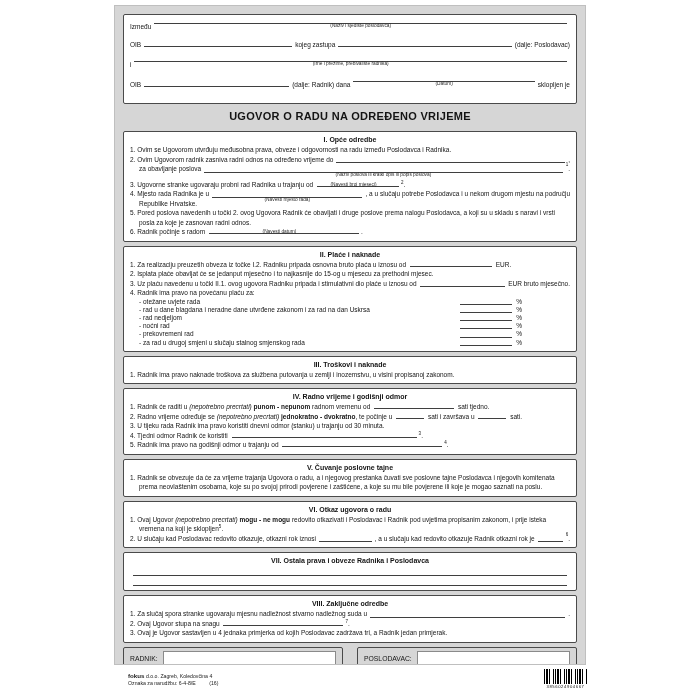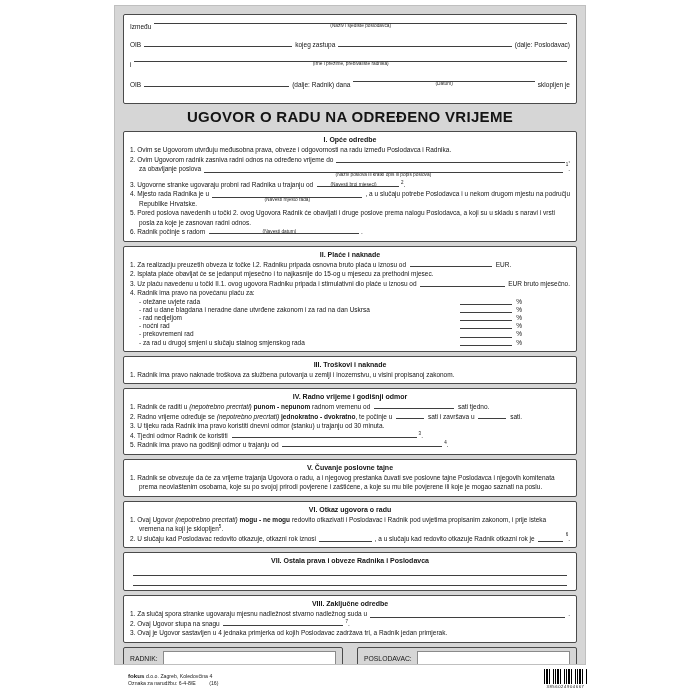--- a/index.html
+++ b/index.html
@@ -13,21 +13,21 @@
   .ind{padding-left:9px;}
   .fr{display:flex;align-items:flex-end;}
   .fr>span{white-space:nowrap;}
   .bl{border-bottom:1px solid #3f3f3f;height:2px;margin:0 3px 1px 3px;position:relative;flex-shrink:1;}
   .fx{flex:1;min-width:25px;}
   .ib{display:inline-block;border-bottom:1px solid #3f3f3f;height:6px;position:relative;margin:0 2px;}
   .cap{position:absolute;top:2px;left:0;width:100%;text-align:center;font-size:4.8px;line-height:6px;color:#2a2a2a;white-space:nowrap;}
   .capsp{margin-bottom:6px;}
   sup{font-size:4.5px;vertical-align:super;line-height:0;}
   .fr sup{align-self:flex-start;margin-top:1px;}
-  .title{font-size:15px;font-weight:bold;text-align:center;letter-spacing:0.3px;margin:5px 0 7px 0;line-height:15px;}
+  .title{font-size:11px;font-weight:bold;text-align:center;letter-spacing:0.3px;margin:5px 0 7px 0;line-height:15px;}
   .hrow{margin:4px 0 11px 0;}
   .hrow:first-child{margin-top:3px;}
   .hd{font-size:6.5px;}
   .srow{display:flex;align-items:flex-end;font-size:6.5px;line-height:8.2px;padding-left:9px;padding-right:48px;}
   .srow .lbl{flex:1;}
   .srow .pbl{border-bottom:1px solid #3f3f3f;height:2px;width:52px;margin:0 4px 1px 4px;flex-shrink:0;}
   .vline{border-bottom:1px solid #3f3f3f;height:0;margin:9px 3px 0 3px;}
   .sig{display:flex;gap:14px;margin-bottom:0;}
   .sigbox{flex:1;background:#d6d6d6;border:1px solid #4a4a4a;border-radius:2px;display:flex;align-items:center;gap:5px;padding:3px 6px;}
   .siglabel{font-size:6.8px;white-space:nowrap;}

